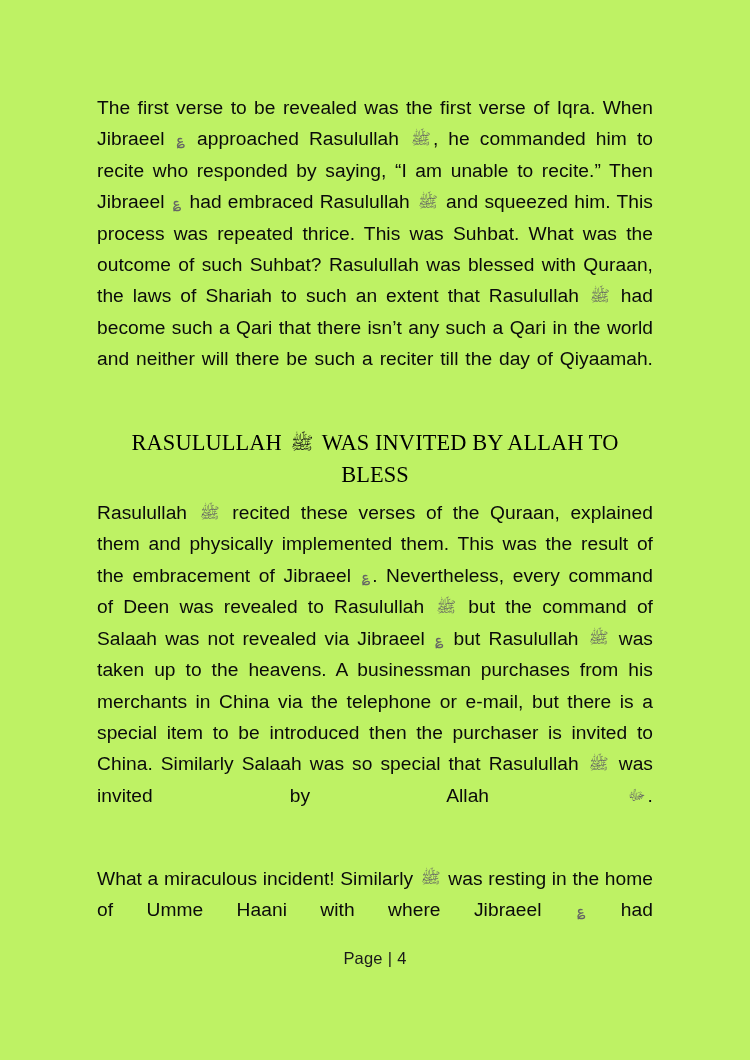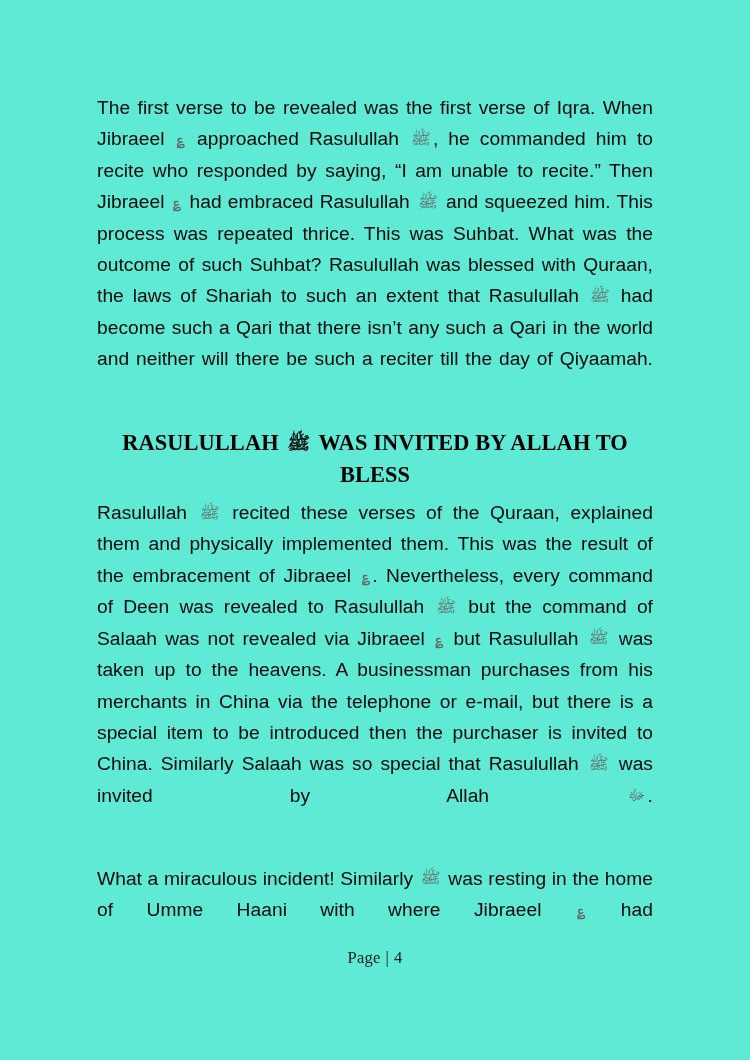--- a/index.html
+++ b/index.html
@@ -15,21 +15,21 @@
     font-family: "Liberation Sans", sans-serif;
     color: #000000;
     -webkit-font-smoothing: none;
   }
 
   .page {
     position: absolute;
     left: 0; top: 0;
     width: 750px;
     height: 1060px;
-    background: #5eead4;
+    background: #bef264;
   }
 
   .content {
     position: absolute;
     left: 97px;
     top: 92px;
     width: 556px;
   }
 
   p.body-par {
@@ -54,21 +54,21 @@
   p.body-par::after {
     content: "";
     display: inline-block;
     width: 100%;
   }
 
   h2.section-heading {
     margin: 21px 0 6px 0;
     text-align: center;
     font-family: "Liberation Serif", serif;
-    font-weight: bold;
+    font-weight: normal;
     font-size: 22.4px;
     line-height: 32px;
     letter-spacing: 0.1px;
     color: #000000;
   }
   h2.section-heading .hline {
     display: block;
   }
 
   
@@ -107,21 +107,21 @@
     filter: contrast(1);
     vertical-align: -0.02em;
   }
 
   .footer {
     position: absolute;
     left: 0;
     top: 948px;
     width: 750px;
     text-align: center;
-    font-family: Liberation Serif, serif;
+    font-family: Liberation Sans, sans-serif;
     font-size: 16.5px;
     line-height: 20px;
     color: #1a1a1a;
     letter-spacing: 0.2px;
   }
   .footer .sep {
     display: inline-block;
     padding: 0 5px;
     color: #1a1a1a;
   }

